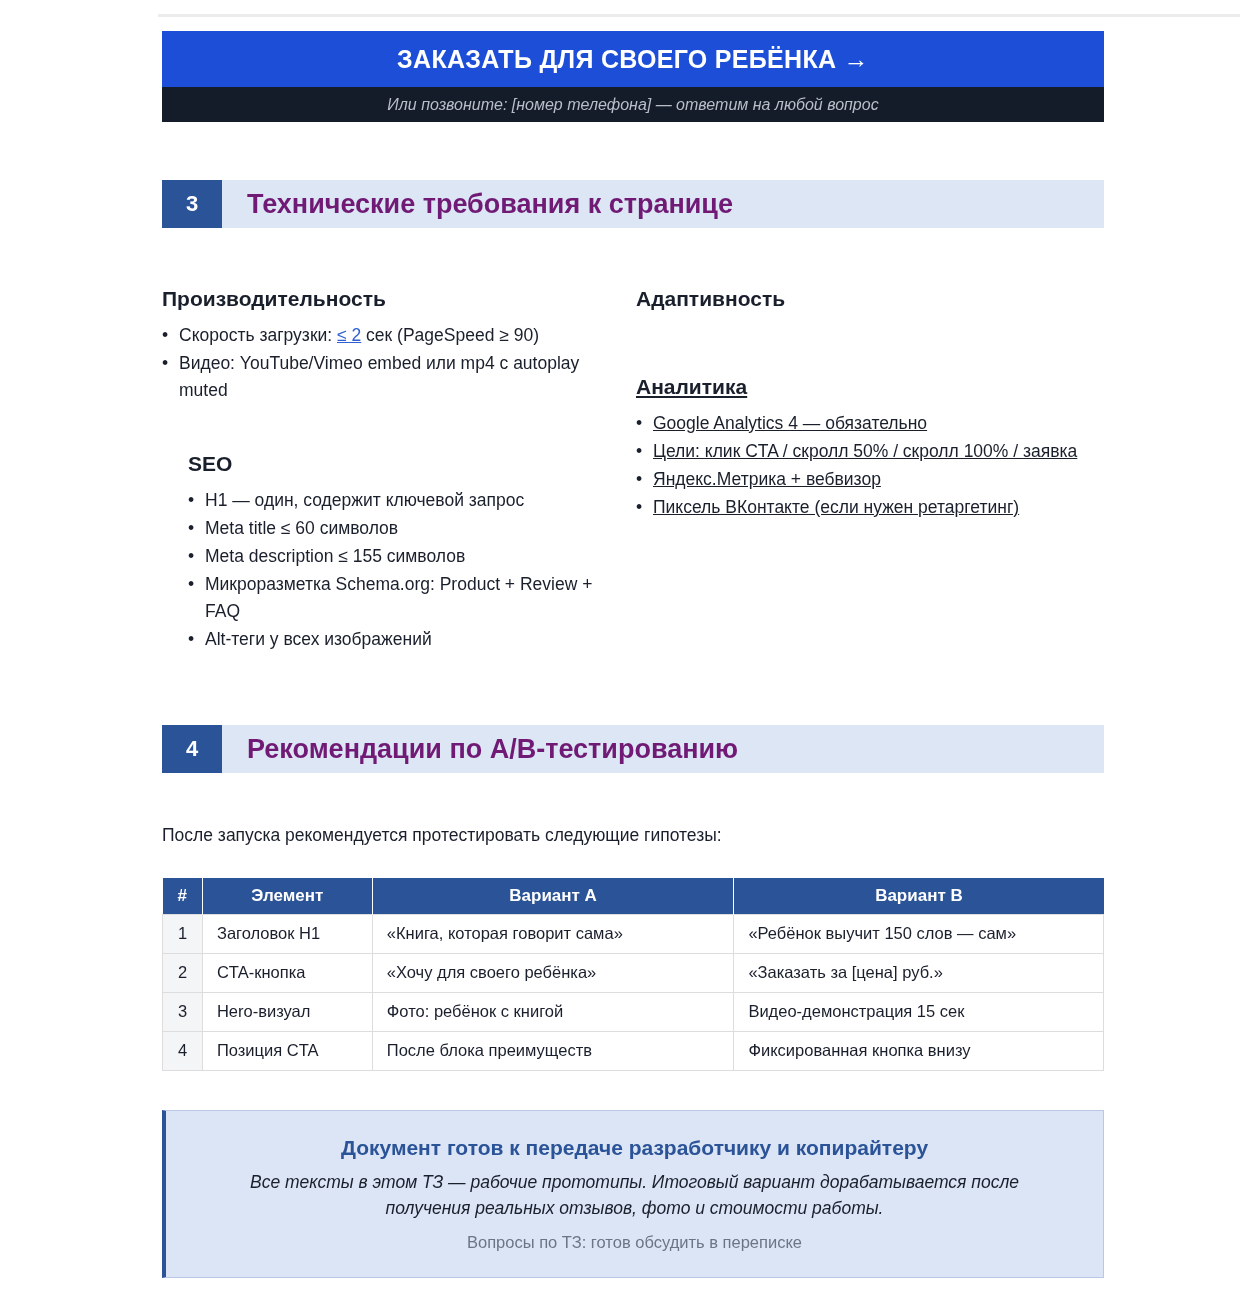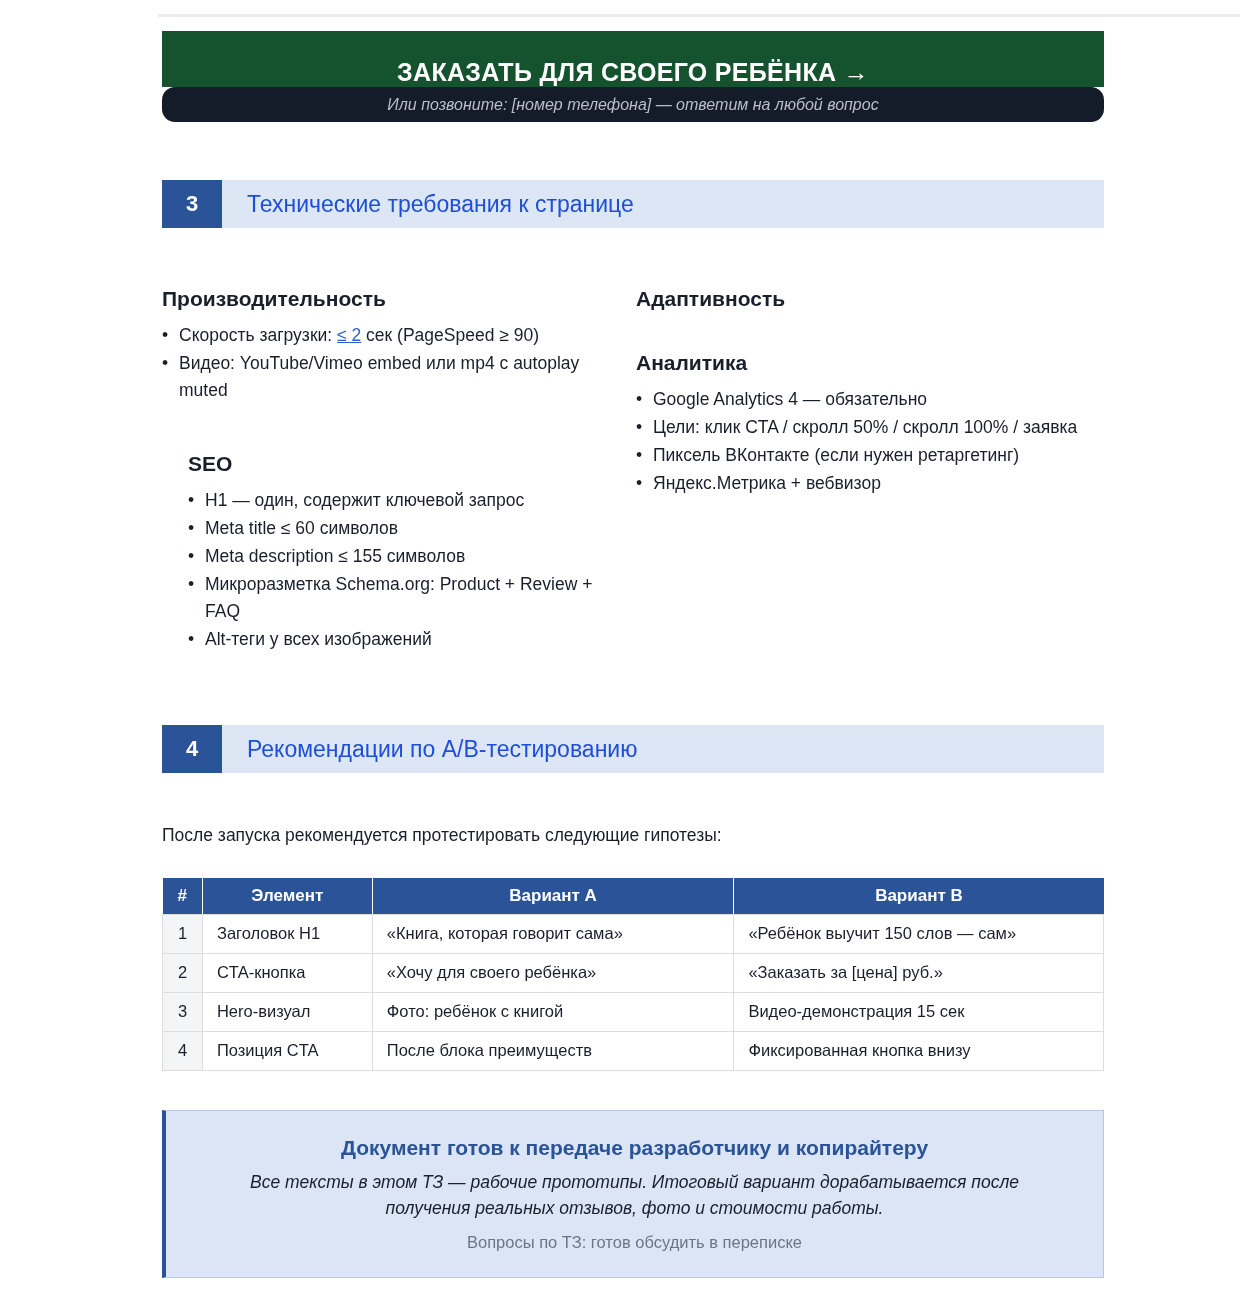--- a/index.html
+++ b/index.html
@@ -31,41 +31,40 @@
   }
 
   
   .cta-block {
     position: absolute;
     left: 162px;
     top: 31px;
     width: 942px;
   }
   .cta-bar {
-    background: #14532d;
+    background: #1d4ed8;
     height: 56px;
     display: flex;
-    align-items: flex-end;
+    align-items: center;
     justify-content: center;
     cursor: pointer;
   }
   .cta-bar-label {
     color: #ffffff;
     font-size: 25px;
     font-weight: bold;
     letter-spacing: .3px;
     text-align: center;
   }
   .cta-sub {
     background: #141b29;
     height: 35px;
     display: flex;
     align-items: center;
     justify-content: center;
-    border-radius: 13px;
   }
   .cta-sub-label {
     color: #b9bfc9;
     font-size: 16px;
     font-style: italic;
     text-align: center;
   }
 
   
   .section-head {
@@ -85,23 +84,23 @@
     font-weight: bold;
     display: flex;
     align-items: center;
     justify-content: center;
     flex: none;
   }
   .section-title {
     display: flex;
     align-items: center;
     padding-left: 25px;
-    color: #1d4ed8;
-    font-size: 23px;
-    font-weight: normal;
+    color: #701a75;
+    font-size: 27px;
+    font-weight: bold;
   }
 
   #sec3-head { top: 180px; }
   #sec4-head { top: 725px; }
 
   
   .cols { position: absolute; left: 162px; top: 287px; width: 942px; }
   .col-left  { position: absolute; left: 0;   top: 0; width: 450px; }
   .col-right { position: absolute; left: 474px; top: 0; width: 468px; }
 
@@ -126,21 +125,21 @@
   .bullets li::before {
     content: "\2022";
     display: inline-block;
     width: 17px;
     text-indent: 0;
   }
   .lnk { color: #2f5fd0; text-decoration: underline; }
 
   
   #blk-seo { margin-top: 48px; margin-left: 26px; }
-  #blk-analytics { margin-top: 40px; }
+  #blk-analytics { margin-top: 64px; text-decoration: underline; }
 
   
   .table-intro {
     position: absolute;
     left: 162px;
     top: 825px;
     font-size: 17.5px;
     color: #1a1f2c;
   }
 
@@ -272,22 +271,22 @@
 
       <div class="blk">
         <div class="blk-title">Адаптивность</div>
       </div>
 
       <div class="blk" id="blk-analytics">
         <div class="blk-title">Аналитика</div>
         <ul class="bullets">
           <li><span>Google Analytics 4 — обязательно</span></li>
           <li><span>Цели: клик CTA / скролл 50% / скролл 100% / заявка</span></li>
+          <li><span>Яндекс.Метрика + вебвизор</span></li>
           <li><span>Пиксель ВКонтакте (если нужен ретаргетинг)</span></li>
-          <li><span>Яндекс.Метрика + вебвизор</span></li>
         </ul>
       </div>
 
     </div>
   </div>
 
   <div class="section-head" id="sec4-head">
     <div class="section-num">4</div>
     <div class="section-title">Рекомендации по A/B-тестированию</div>
   </div>

